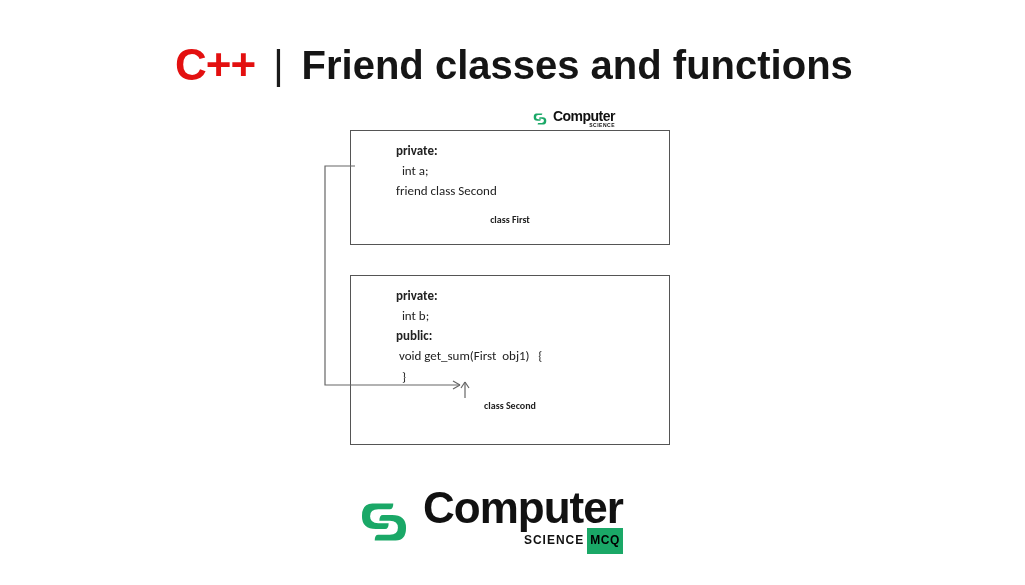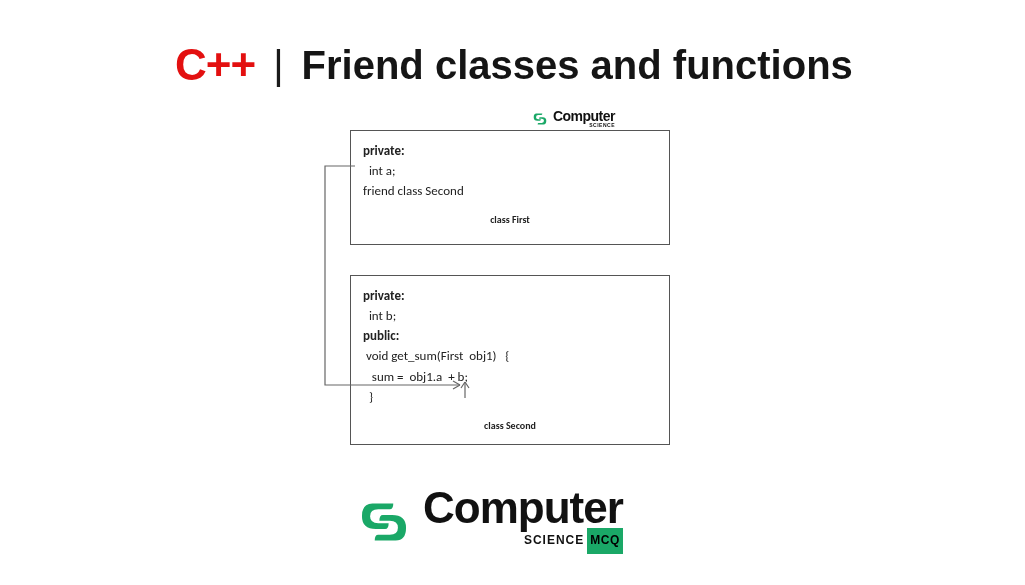--- a/index.html
+++ b/index.html
@@ -84,20 +84,21 @@
       position: relative;
       padding: 10px 12px 8px 12px;
       margin-bottom: 30px;
     }
     .class-box .code-line {
       font-family: "Calibri", Arial, sans-serif;
       font-size: 13px;
       line-height: 1.55;
       color: #222;
       white-space: pre;
+      margin-left: 33px;
     }
     .class-box .keyword {
       font-weight: 700;
     }
     .class-box .class-label {
       text-align: center;
       font-family: "Calibri", Arial, sans-serif;
       font-size: 10px;
       font-weight: 700;
       color: #222;
@@ -203,21 +204,20 @@
     <div class="code-line">friend class Second</div>
     <div class="class-label">class First</div>
   </div>
 
   <div class="class-box box-second">
     <div class="code-line keyword">private:</div>
     <div class="code-line">  int b;</div>
     <div class="code-line keyword">public:</div>
     <div class="code-line"> void get_sum(First  obj1)   {</div>
     <div class="code-line"></div>
-    <div class="code-line">   sum =  obj1.a  + b;</div>
     <div class="code-line">  }</div>
     <div class="class-label">class Second</div>
   </div>
 
   <svg class="link-svg">
 
     <path d="M 60 36 L 30 36 L 30 255 L 165 255" stroke="#666" stroke-width="1.2" fill="none"></path>
 
     <path d="M 165 255 L 158 251 M 165 255 L 158 259" stroke="#666" stroke-width="1.2" fill="none"></path>
 

